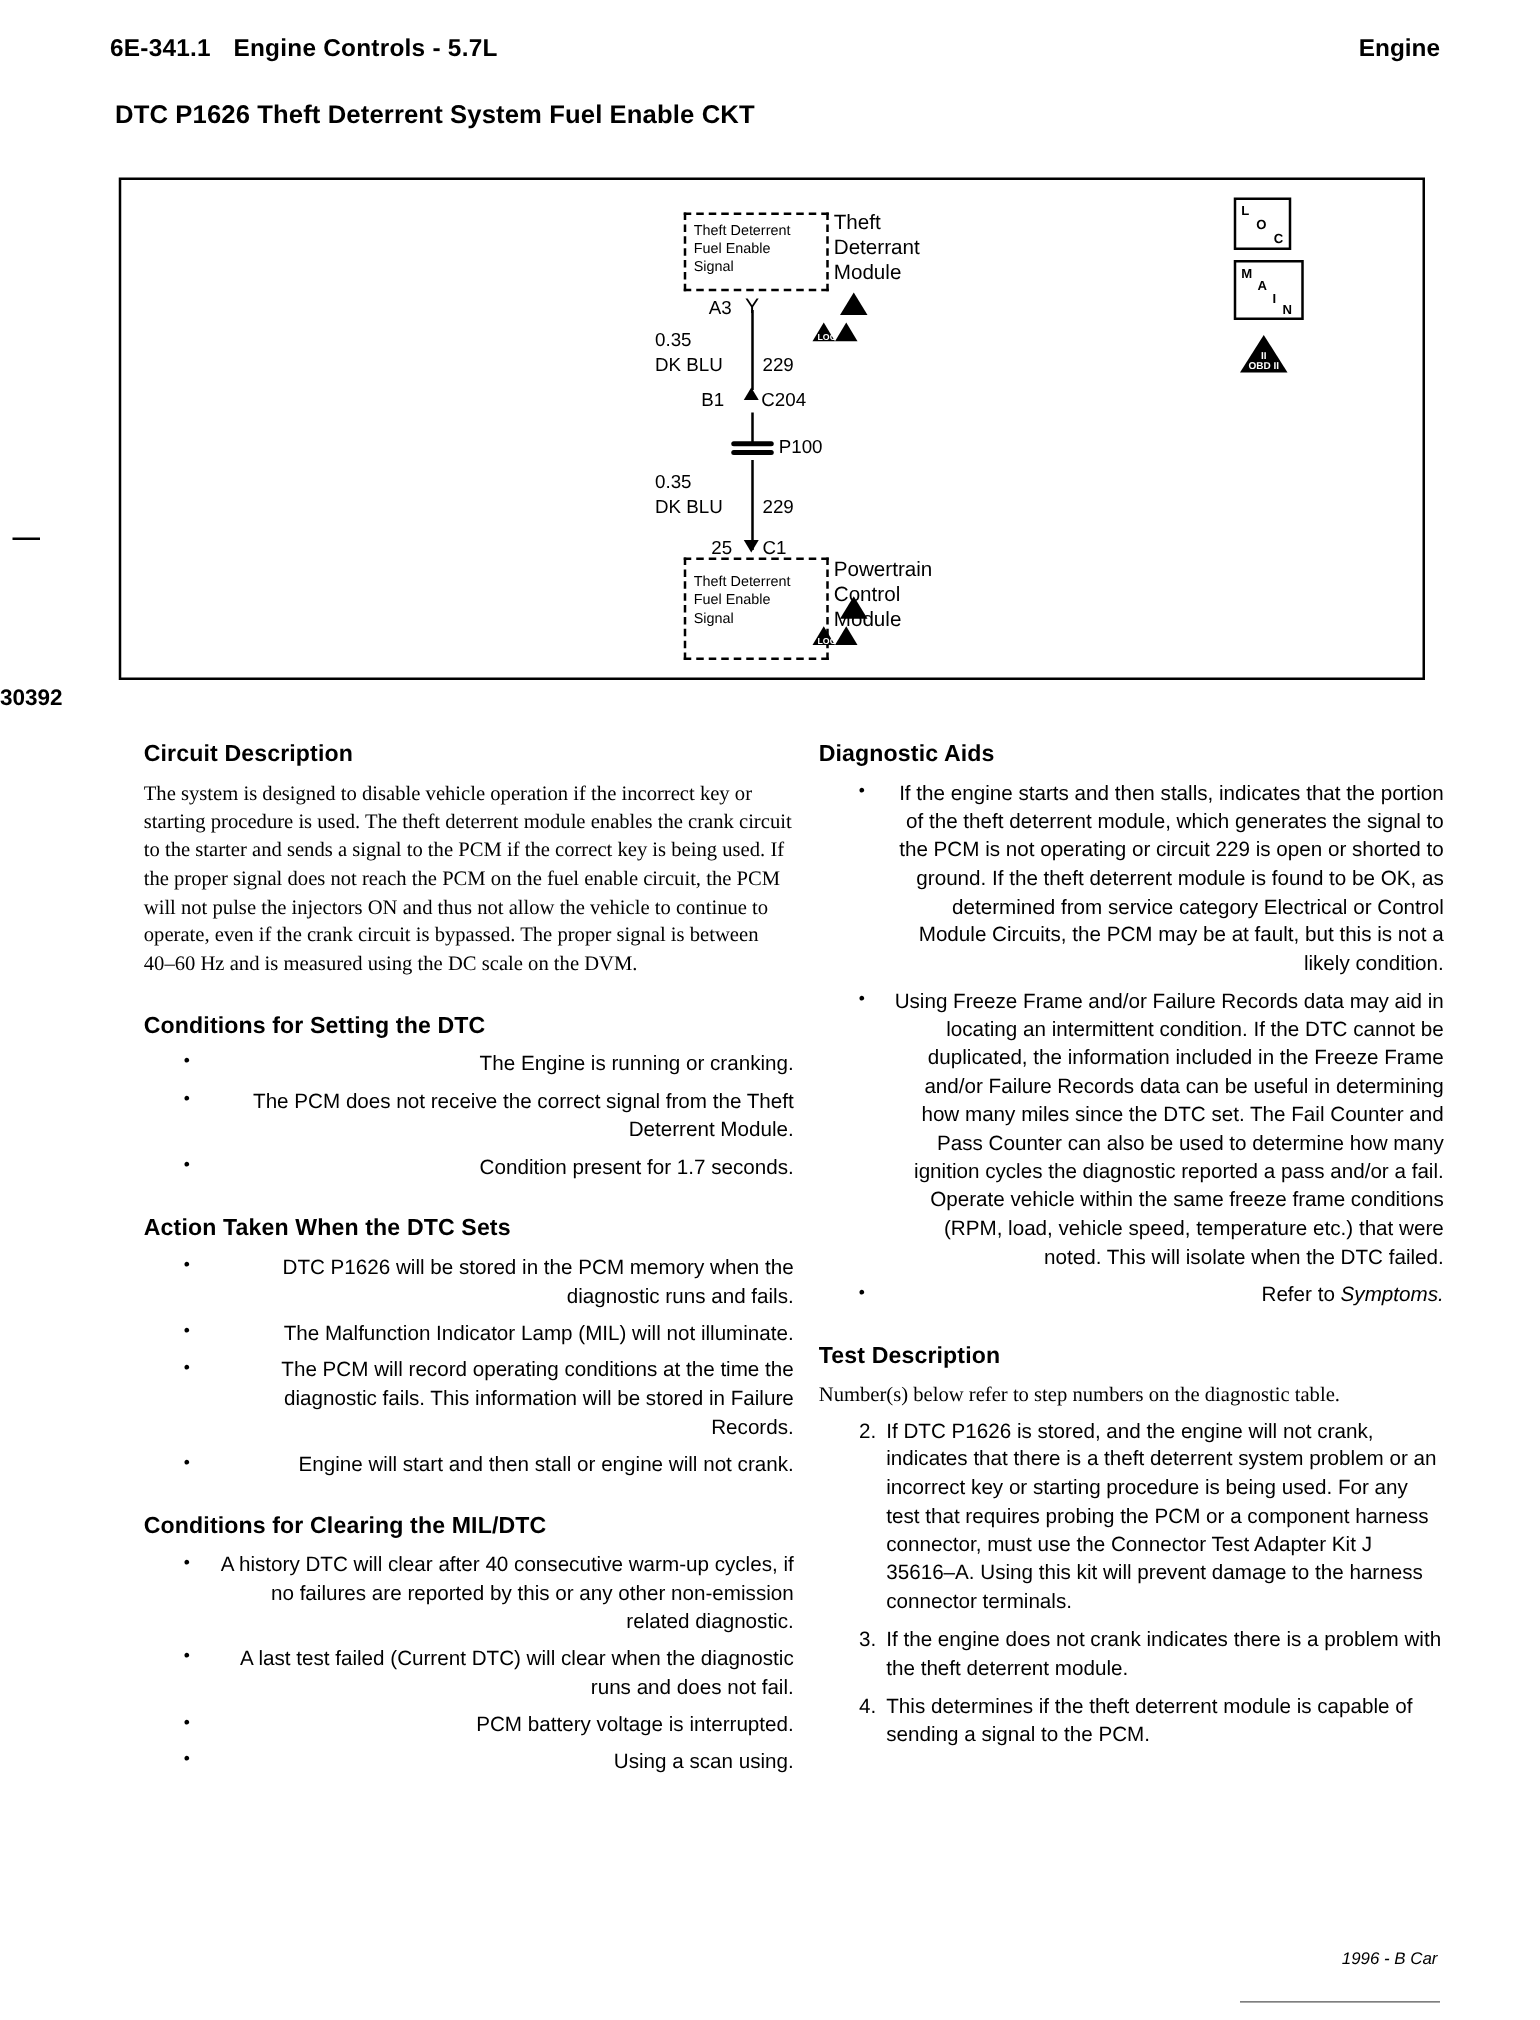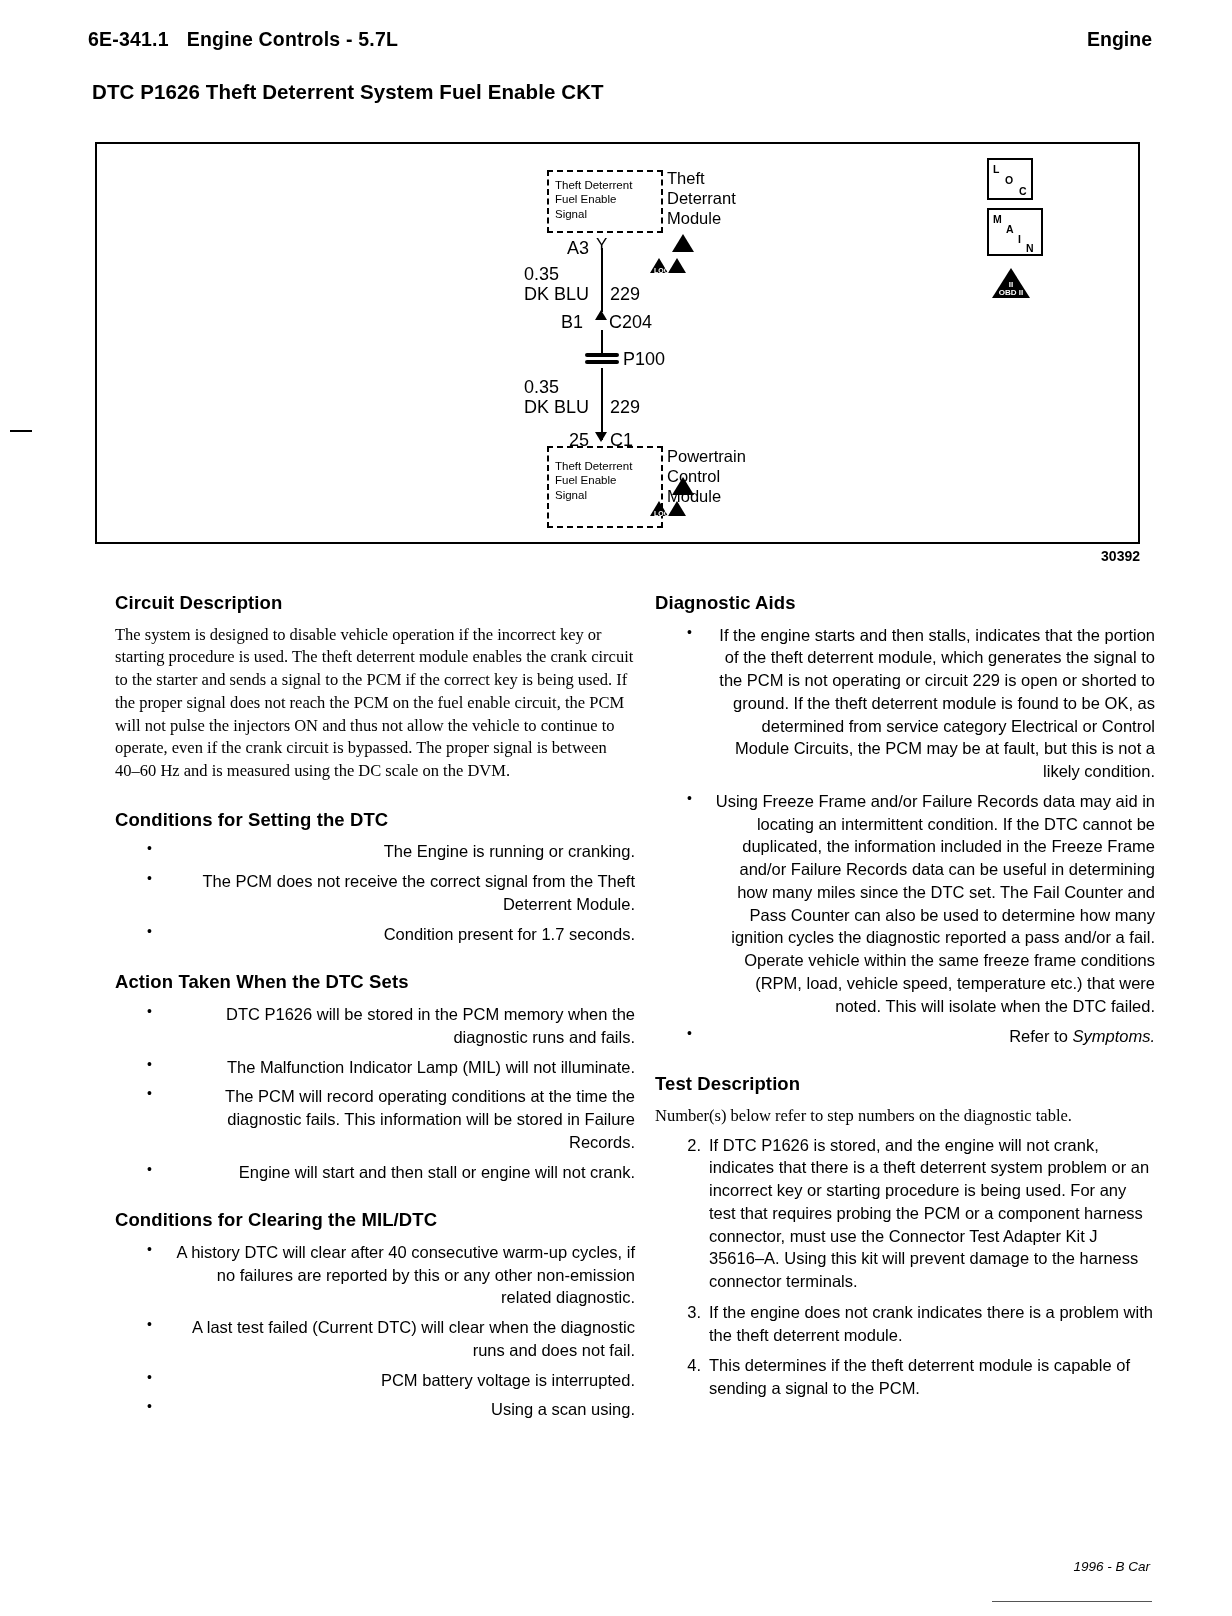--- a/index.html
+++ b/index.html
@@ -65,37 +65,37 @@
     height: 402px;
     border: 2px solid #000;
     box-sizing: border-box;
     background: #fff;
   }
   .fig-id {
     position: absolute;
     top: 548px;
     left: 0;
     width: 1140px;
-    text-align: right;
-    font-size: 14px;
+    text-align: left;
+    font-size: 18px;
     font-weight: bold;
   }
 
   
   .dashed-box {
     position: absolute;
     border: 2px dashed #000;
     box-sizing: border-box;
   }
   .vline {
     position: absolute;
     width: 2px;
     background: #000;
   }
-  .lbl { position: absolute; font-size: 18px; }
+  .lbl { position: absolute; font-size: 15px; }
   .lbl-sm { position: absolute; font-size: 11.5px; line-height: 1.25; }
   .lbl-md { position: absolute; font-size: 16.5px; line-height: 1.2; }
 
   
   .icon-box {
     position: absolute;
     border: 2px solid #000;
     box-sizing: border-box;
     background: #fff;
   }

